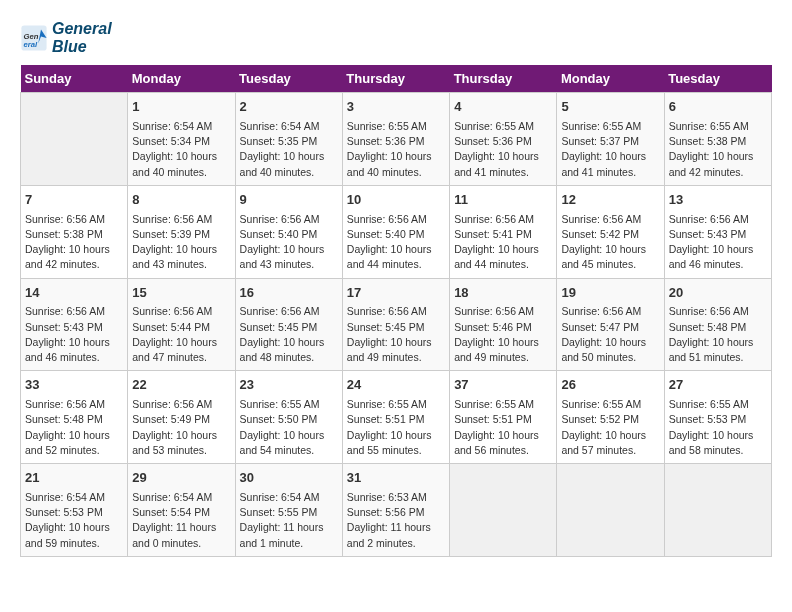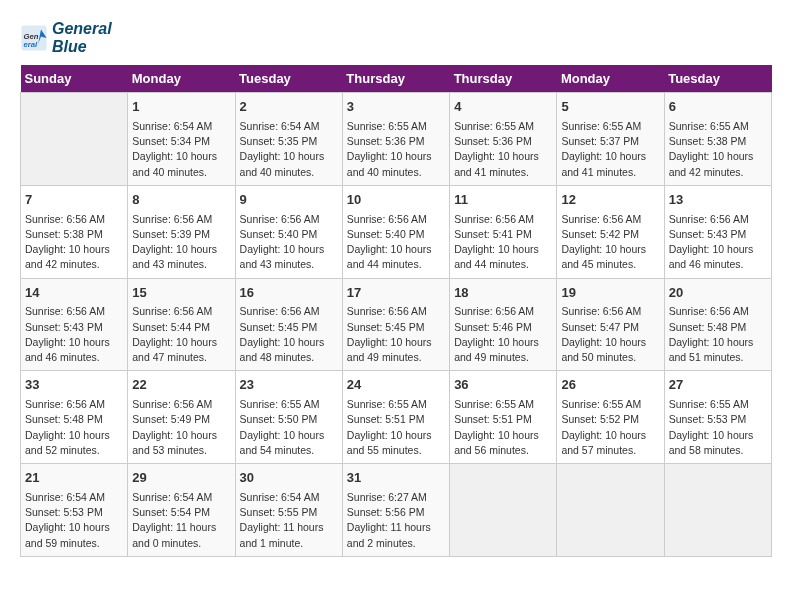--- a/index.html
+++ b/index.html
@@ -285,21 +285,21 @@
 and 54 minutes.</div>
         </td>
         <td>
           <span class="day-number">24</span>
           <div class="cell-content" style="white-space: pre-line;">Sunrise: 6:55 AM
 Sunset: 5:51 PM
 Daylight: 10 hours
 and 55 minutes.</div>
         </td>
         <td>
-          <span class="day-number">36</span>
+          <span class="day-number">37</span>
           <div class="cell-content" style="white-space: pre-line;">Sunrise: 6:55 AM
 Sunset: 5:51 PM
 Daylight: 10 hours
 and 56 minutes.</div>
         </td>
         <td>
           <span class="day-number">26</span>
           <div class="cell-content" style="white-space: pre-line;">Sunrise: 6:55 AM
 Sunset: 5:52 PM
 Daylight: 10 hours
@@ -330,21 +330,21 @@
         </td>
         <td>
           <span class="day-number">30</span>
           <div class="cell-content" style="white-space: pre-line;">Sunrise: 6:54 AM
 Sunset: 5:55 PM
 Daylight: 11 hours
 and 1 minute.</div>
         </td>
         <td>
           <span class="day-number">31</span>
-          <div class="cell-content" style="white-space: pre-line;">Sunrise: 6:27 AM
+          <div class="cell-content" style="white-space: pre-line;">Sunrise: 6:53 AM
 Sunset: 5:56 PM
 Daylight: 11 hours
 and 2 minutes.</div>
         </td>
         <td class="empty"></td>
         <td class="empty"></td>
         <td class="empty"></td>
       </tr>
     </tbody>
 </table>

